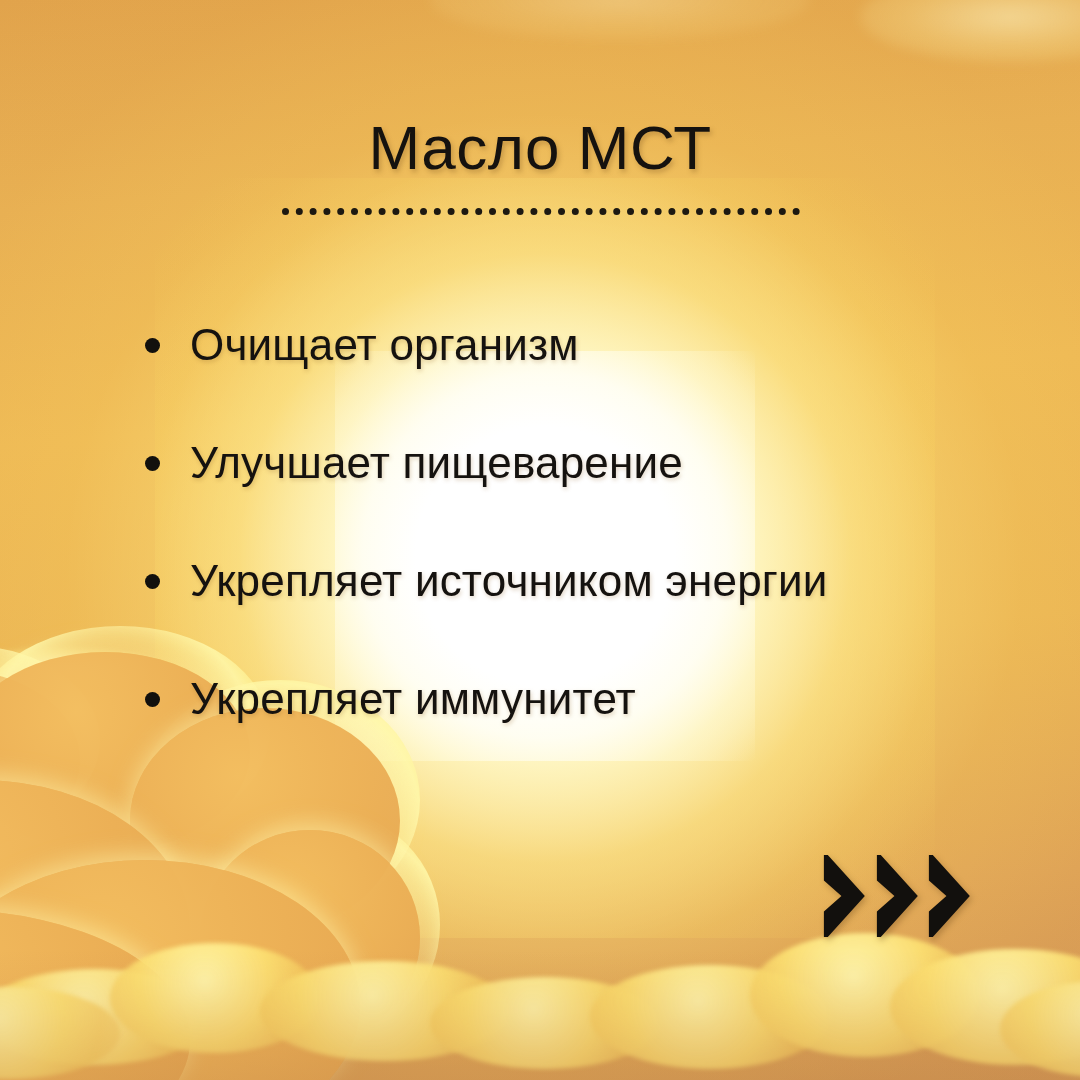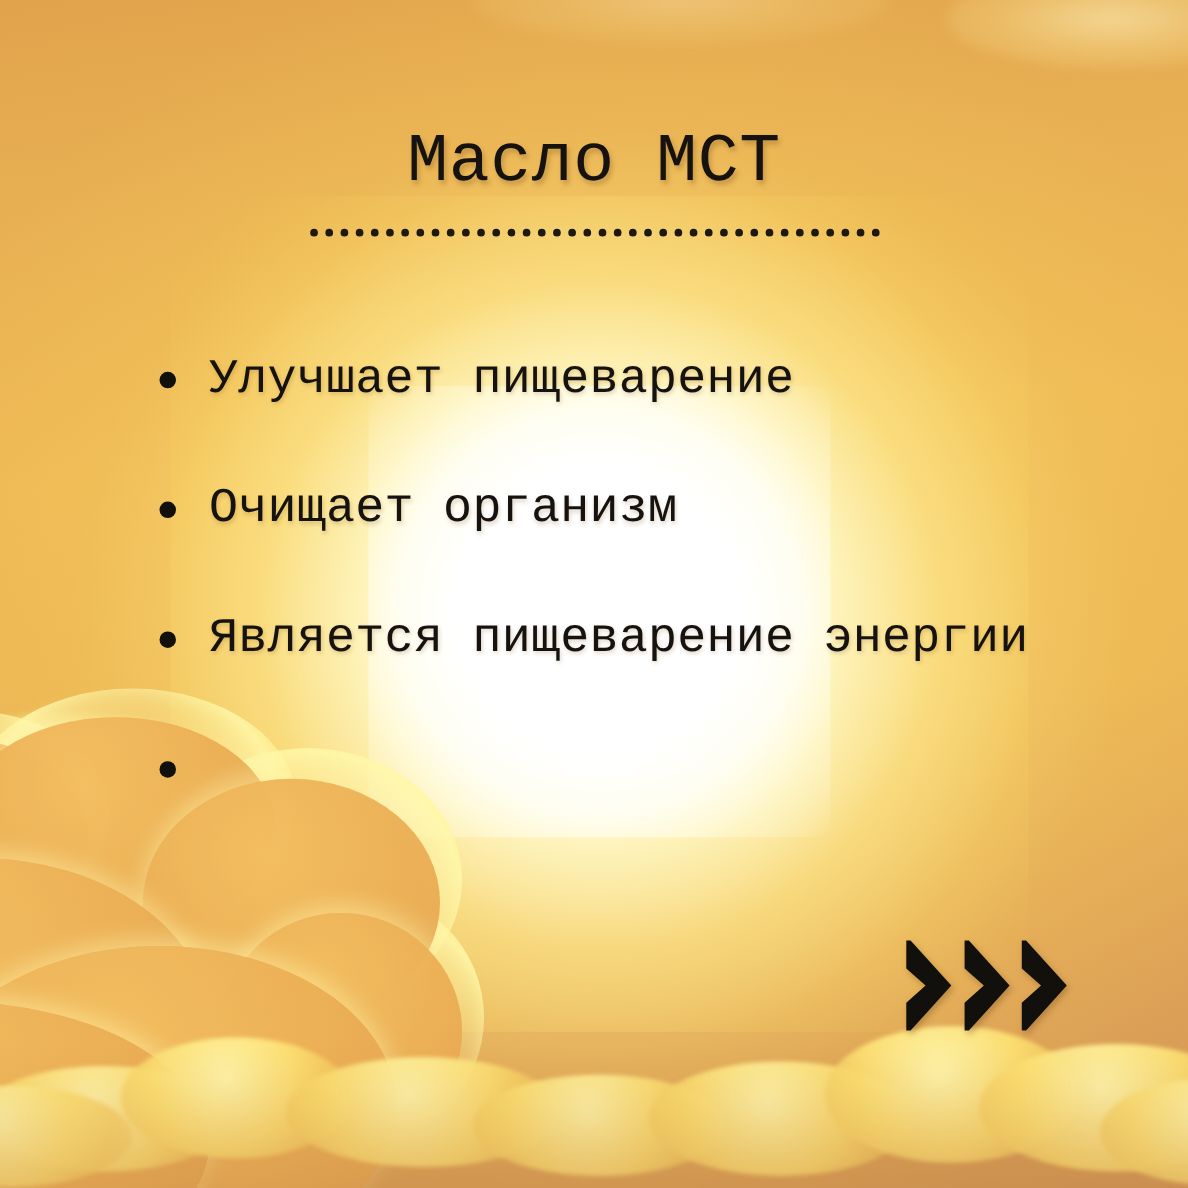--- a/index.html
+++ b/index.html
@@ -5,21 +5,21 @@
   html, body {
     margin: 0;
     padding: 0;
     background: #ffffff;
   }
   #poster {
     position: relative;
     width: 1080px;
     height: 1080px;
     overflow: hidden;
-    font-family: Liberation Mono, monospace;
+    font-family: Liberation Sans, sans-serif;
     background: #ef4444;
   }
 
   
   .sky-base {
     position: absolute;
     inset: 0;
     background:
       linear-gradient(175deg,
         #e1a34c 0%,
@@ -257,32 +257,33 @@
 
   <div class="content">
 
     <div class="title">Масло МСТ</div>
 
     <div class="divider"></div>
 
     <ul class="bullet-list">
       <li class="bullet-item">
         <span class="bullet-dot"></span>
+        <span class="bullet-text">Очищает организм</span>
+      </li>
+      <li class="bullet-item">
+        <span class="bullet-dot"></span>
         <span class="bullet-text">Улучшает пищеварение</span>
       </li>
       <li class="bullet-item">
         <span class="bullet-dot"></span>
-        <span class="bullet-text">Очищает организм</span>
-      </li>
-      <li class="bullet-item">
-        <span class="bullet-dot"></span>
-        <span class="bullet-text">Является пищеварение энергии</span>
-      </li>
-      <li class="bullet-item">
-        <span class="bullet-dot"></span>
+        <span class="bullet-text">Укрепляет источником энергии</span>
+      </li>
+      <li class="bullet-item">
+        <span class="bullet-dot"></span>
+        <span class="bullet-text">Укрепляет иммунитет</span>
       </li>
     </ul>
 
     <div class="swipe-arrows">
       <svg width="52" height="96" viewBox="0 0 52 96">
         <polygon points="4,6 8,6 46,48 8,90 4,90 4,64 22,48 4,32" fill="#12100d"></polygon>
       </svg>
       <svg width="52" height="96" viewBox="0 0 52 96">
         <polygon points="4,6 8,6 46,48 8,90 4,90 4,64 22,48 4,32" fill="#12100d"></polygon>
       </svg>

